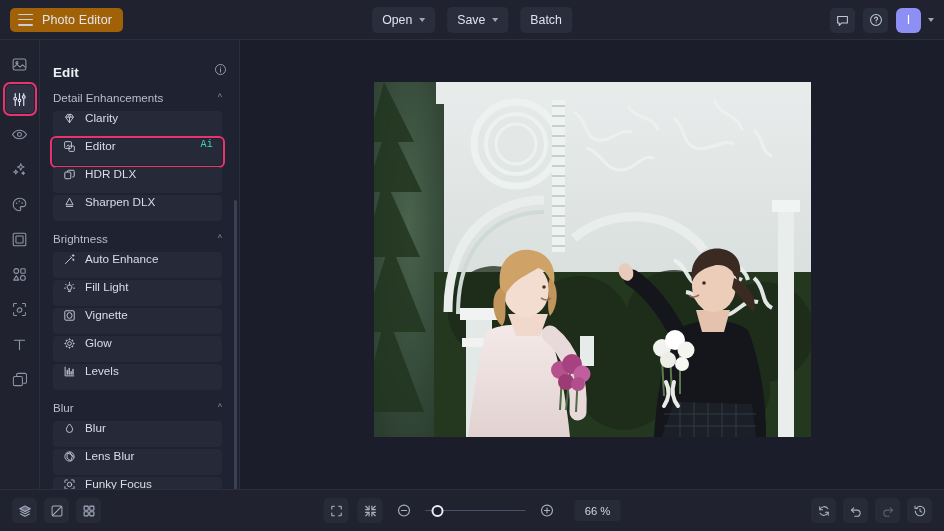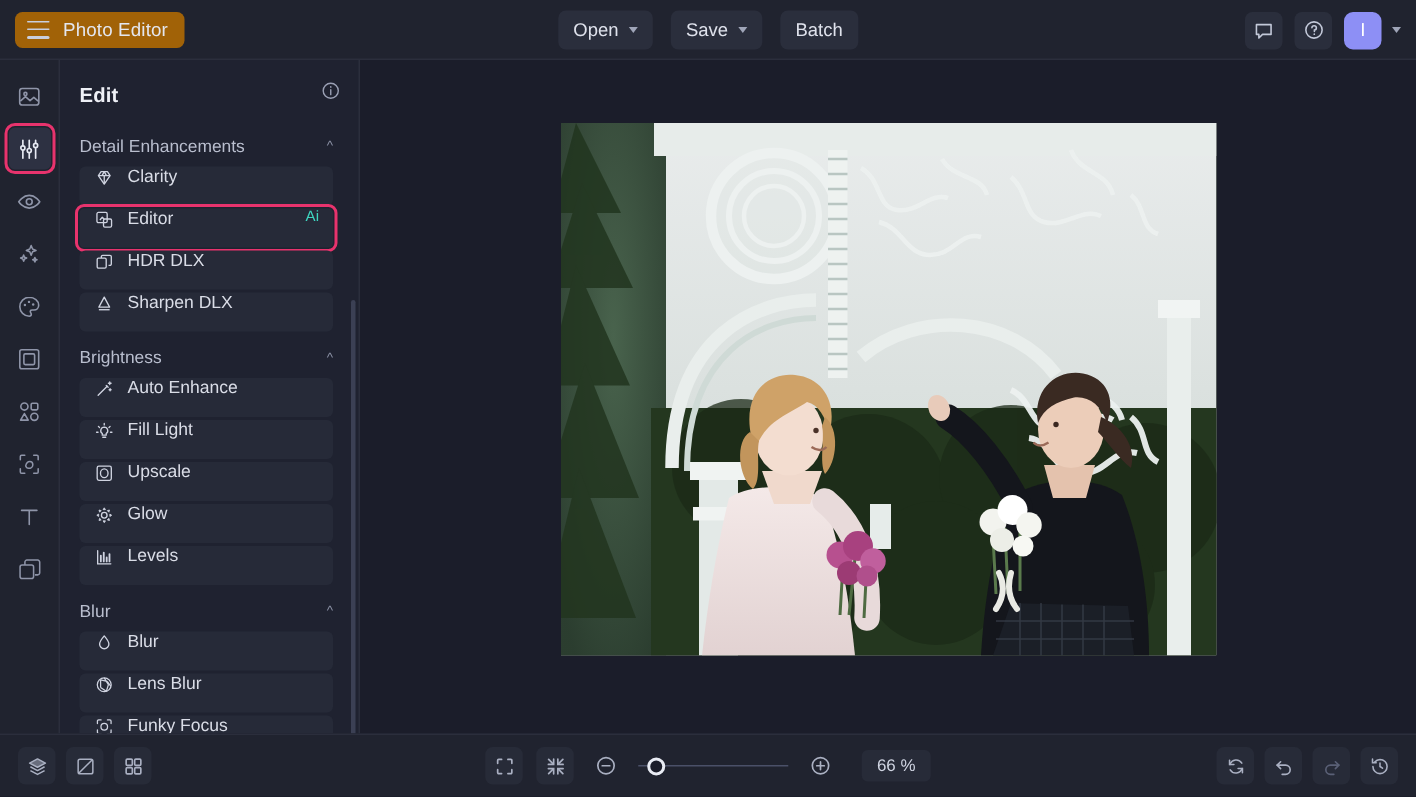--- a/index.html
+++ b/index.html
@@ -85,21 +85,21 @@
   }
 
   
   .panel {
     width: 200px; flex: 0 0 200px;
     background: #1f2230;
     border-right: 1px solid #2b2e3c;
     position: relative; overflow: hidden;
   }
   .panel-head {
-    height: 34px; display: flex; align-items: center; justify-content: space-between;
+    height: 34px; display: flex; align-items: flex-end; justify-content: space-between;
     padding: 0 12px 0 13px; margin-top: 6px;
   }
   .panel-title { font-size: 13.5px; color: #eef0f6; font-weight: bold; letter-spacing: .1px; }
   .panel-scroll { position: absolute; top: 42px; left: 0; right: 0; bottom: 0; overflow: hidden; padding-right: 8px; }
 
   .group-head {
     display: flex; align-items: center; justify-content: space-between;
     padding: 9px 9px 7px 13px; cursor: pointer;
   }
   .group-title { font-size: 11.6px; color: #b9bece; }
@@ -107,21 +107,21 @@
 
   .item {
     position: relative;
     height: 26px; margin: 0 9px 2px 13px;
     background: #262a38; border-radius: 4px;
     display: flex; align-items: flex-start; gap: 9px;
     padding: 0 9px; cursor: pointer;
   }
   .item-label { font-size: 11.7px; color: #dadde7; white-space: nowrap; }
   .item-icon { width: 14px; height: 14px; display: flex; align-items: center; justify-content: center; color: #cfd3e0; flex: 0 0 14px; }
-  .badge-ai { margin-left: auto; font-size: 10px; color: #3ed6c0; letter-spacing: .2px; }
+  .badge-ai { margin-left: auto; font-size: 10px; color: #3ed6c0; letter-spacing: .2px; font-family: Liberation Mono, monospace; }
   .item.highlight { outline: 2px solid #e8336d; outline-offset: 1px; border-radius: 3px; }
 
   .panel-sb {
     position: absolute; right: 2px; top: 160px;
     width: 3px; height: 310px; border-radius: 2px;
     background: #3b4054; cursor: pointer;
   }
 
   
   .stage { flex: 1 1 auto; display: flex; flex-direction: column; min-width: 0; background: #1b1d2a; }
@@ -371,21 +371,21 @@
           </span>
           <span class="item-label">Fill Light</span>
         </div>
         <div class="item">
           <span class="item-icon">
             <svg width="13" height="13" viewBox="0 0 16 16" fill="none" stroke="currentColor" stroke-width="1.1">
               <rect x="2.2" y="2.2" width="11.6" height="11.6" rx="1.4"></rect>
               <ellipse cx="8" cy="8" rx="3.1" ry="3.6"></ellipse>
             </svg>
           </span>
-          <span class="item-label">Upscale</span>
+          <span class="item-label">Vignette</span>
         </div>
         <div class="item">
           <span class="item-icon">
             <svg width="13" height="13" viewBox="0 0 16 16" fill="none" stroke="currentColor" stroke-width="1.1">
               <circle cx="8" cy="8" r="2.3"></circle>
               <path d="M8 1.9l1 1.5h-2zM8 14.1l1-1.5h-2zM1.9 8l1.5 1v-2zM14.1 8l-1.5 1v-2zM3.7 3.7l1.8.5-1.3 1.3zM12.3 12.3l-1.8-.5 1.3-1.3zM12.3 3.7l-.5 1.8-1.3-1.3zM3.7 12.3l.5-1.8 1.3 1.3z" fill="currentColor" stroke-width=".7"></path>
             </svg>
           </span>
           <span class="item-label">Glow</span>
         </div>

